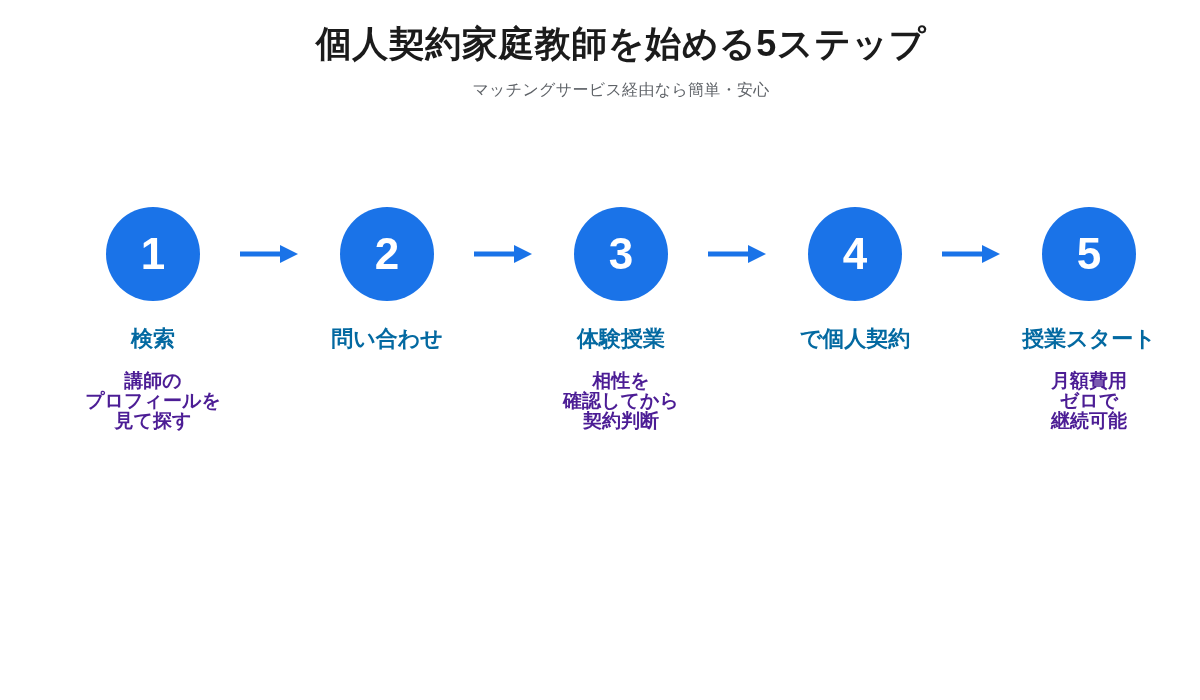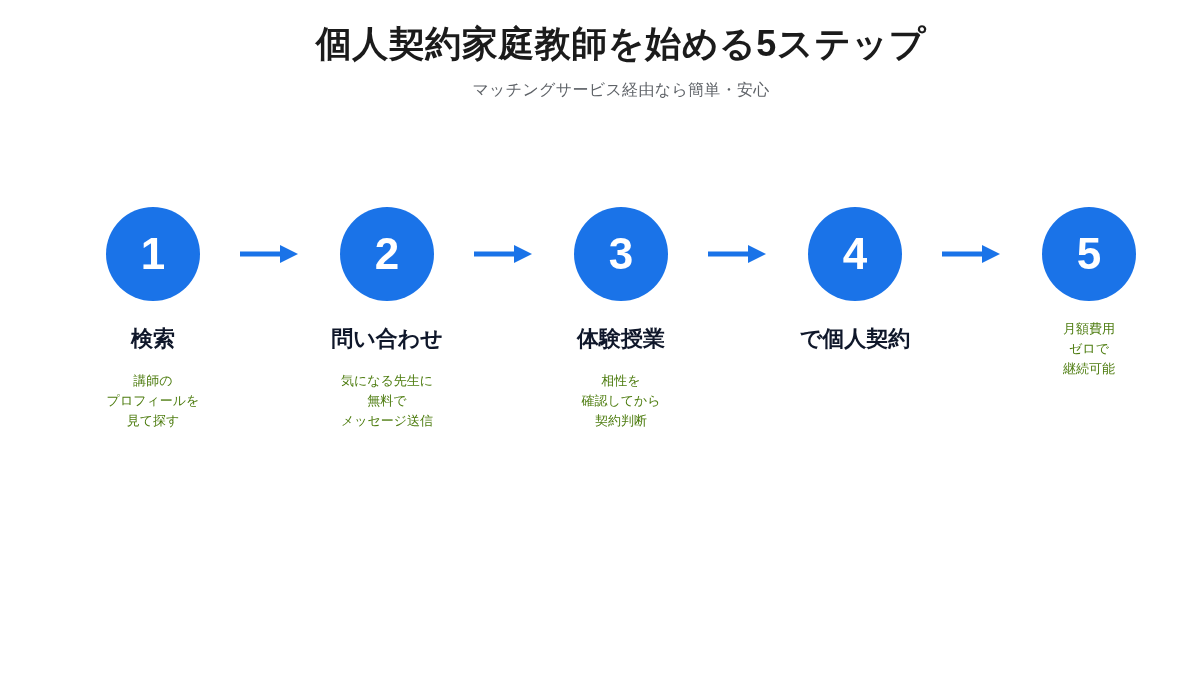--- a/index.html
+++ b/index.html
@@ -80,29 +80,29 @@
     font-size: 44px;
     font-weight: 700;
     color: #ffffff;
     line-height: 1;
     letter-spacing: 0;
   }
   .step-label {
     margin-top: 24px;
     font-size: 22px;
     font-weight: 700;
-    color: #0f172a;
+    color: #0369a1;
     line-height: 28px;
     white-space: nowrap;
   }
   .step-desc {
     margin-top: 18px;
-    font-size: 13px;
-    font-weight: 400;
-    color: #4d7c0f;
+    font-size: 19px;
+    font-weight: 700;
+    color: #4c1d95;
     line-height: 20px;
     white-space: nowrap;
   }
   .step-desc-line {
     display: block;
   }
 
   
   .arrow {
     width: 94px;
@@ -143,25 +143,20 @@
         <svg width="60" height="24" viewBox="0 0 60 24" aria-hidden="true">
           <rect x="0" y="9.5" width="44" height="5" fill="#1a73e8"></rect>
           <polygon points="40,3 58,12 40,21" fill="#1a73e8"></polygon>
         </svg>
       </div>
       <div class="step">
         <div class="circle" style="background: rgb(26, 115, 232);">
           <span class="circle-num">2</span>
         </div>
         <div class="step-label">問い合わせ</div>
-        <div class="step-desc">
-          <span class="step-desc-line">気になる先生に</span>
-          <span class="step-desc-line">無料で</span>
-          <span class="step-desc-line">メッセージ送信</span>
-        </div>
       </div>
       <div class="arrow">
         <svg width="60" height="24" viewBox="0 0 60 24" aria-hidden="true">
           <rect x="0" y="9.5" width="44" height="5" fill="#1a73e8"></rect>
           <polygon points="40,3 58,12 40,21" fill="#1a73e8"></polygon>
         </svg>
       </div>
       <div class="step">
         <div class="circle" style="background: rgb(26, 115, 232);">
           <span class="circle-num">3</span>
@@ -188,20 +183,21 @@
       <div class="arrow">
         <svg width="60" height="24" viewBox="0 0 60 24" aria-hidden="true">
           <rect x="0" y="9.5" width="44" height="5" fill="#1a73e8"></rect>
           <polygon points="40,3 58,12 40,21" fill="#1a73e8"></polygon>
         </svg>
       </div>
       <div class="step">
         <div class="circle" style="background: rgb(26, 115, 232);">
           <span class="circle-num">5</span>
         </div>
+        <div class="step-label">授業スタート</div>
         <div class="step-desc">
           <span class="step-desc-line">月額費用</span>
           <span class="step-desc-line">ゼロで</span>
           <span class="step-desc-line">継続可能</span>
         </div>
       </div>
     </div>
 
 </div>
 

